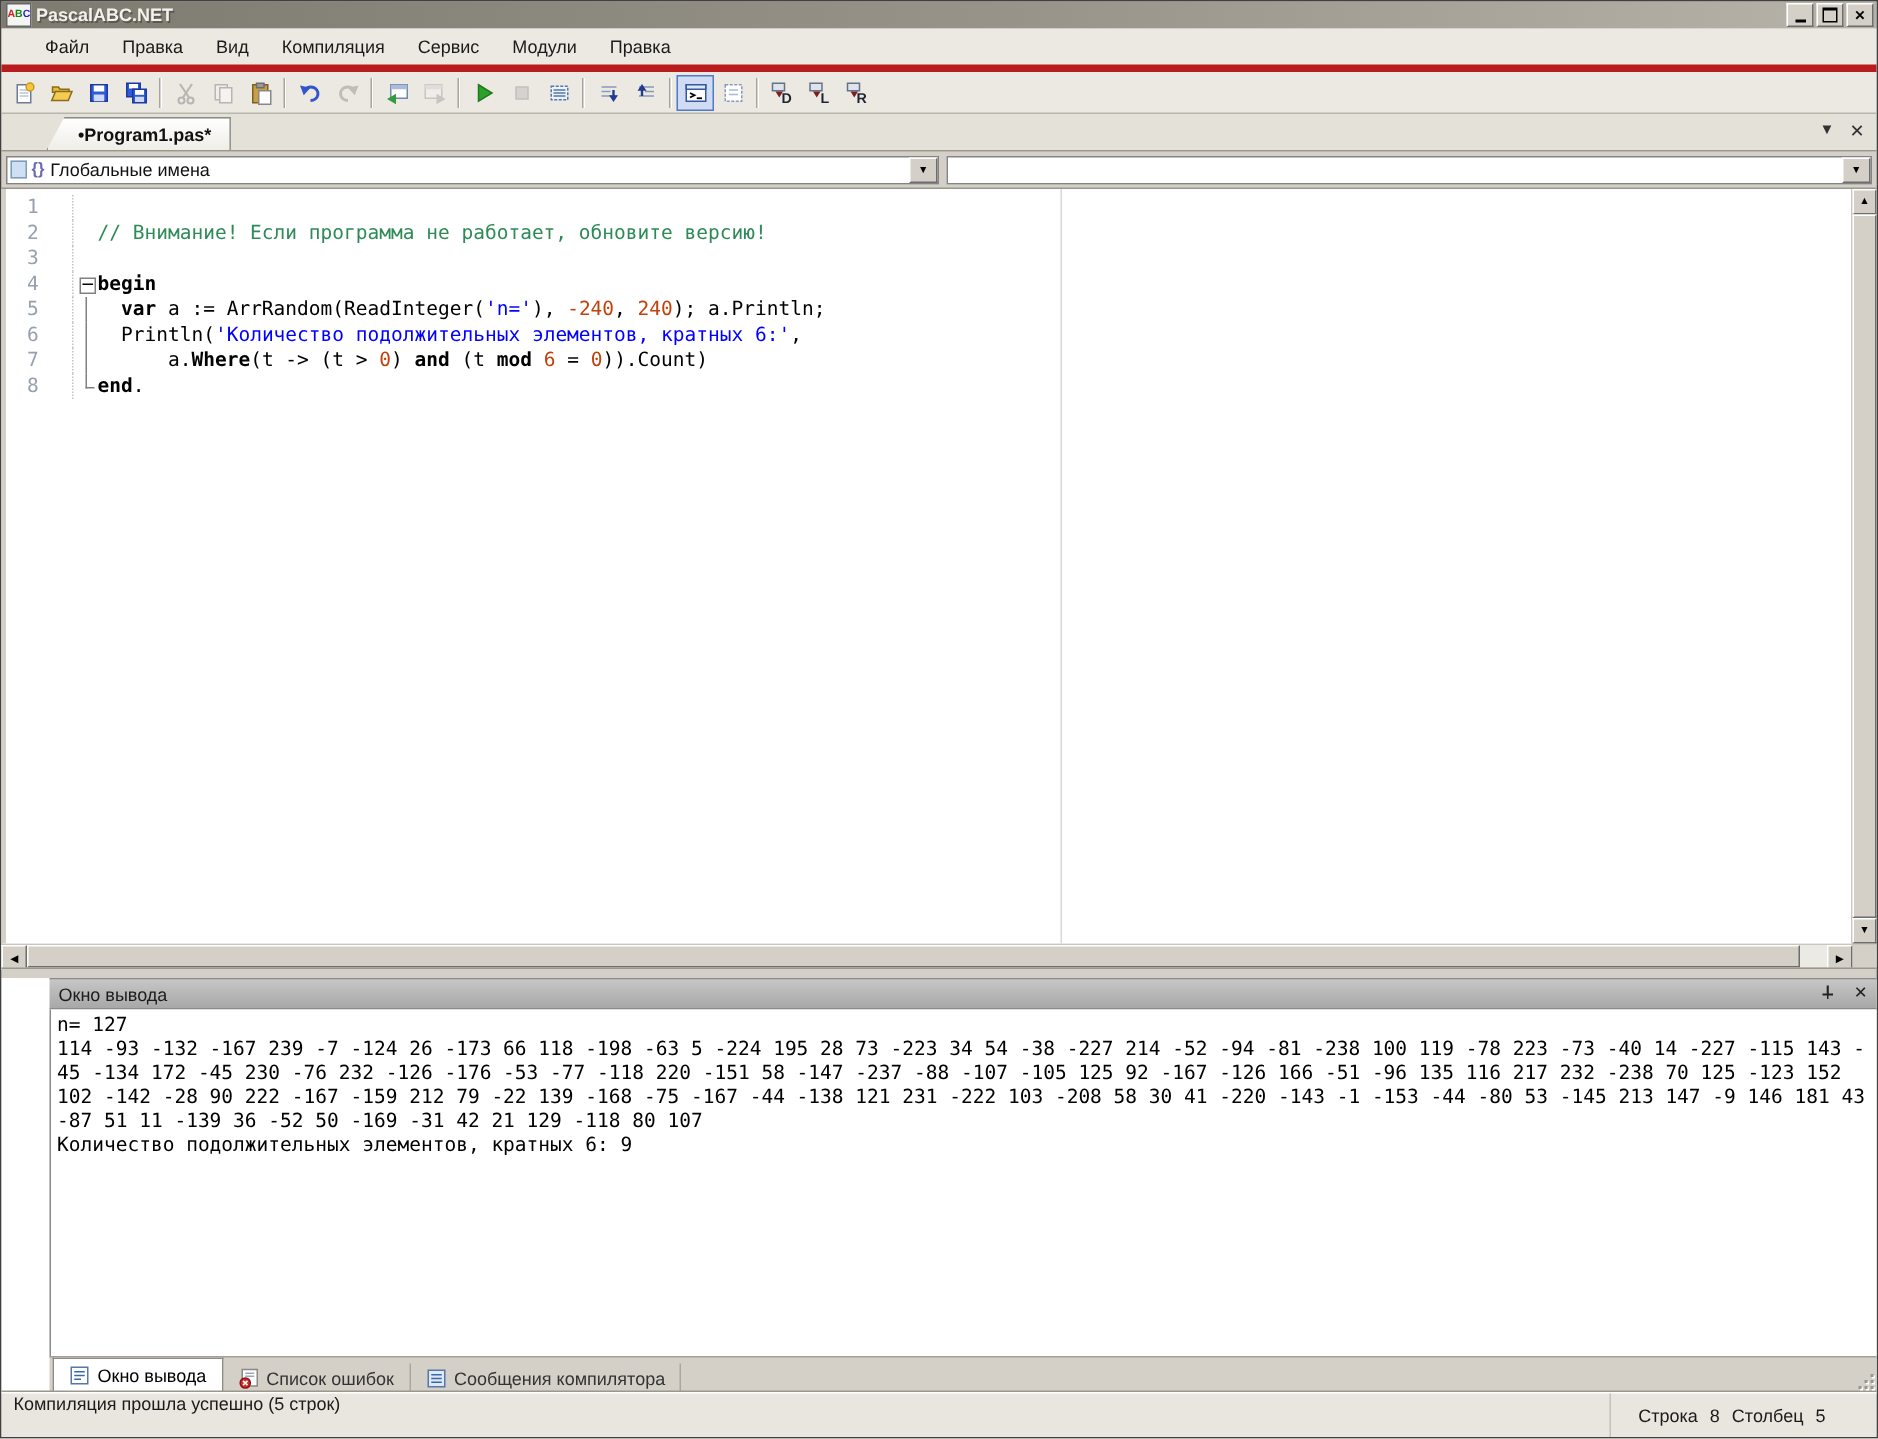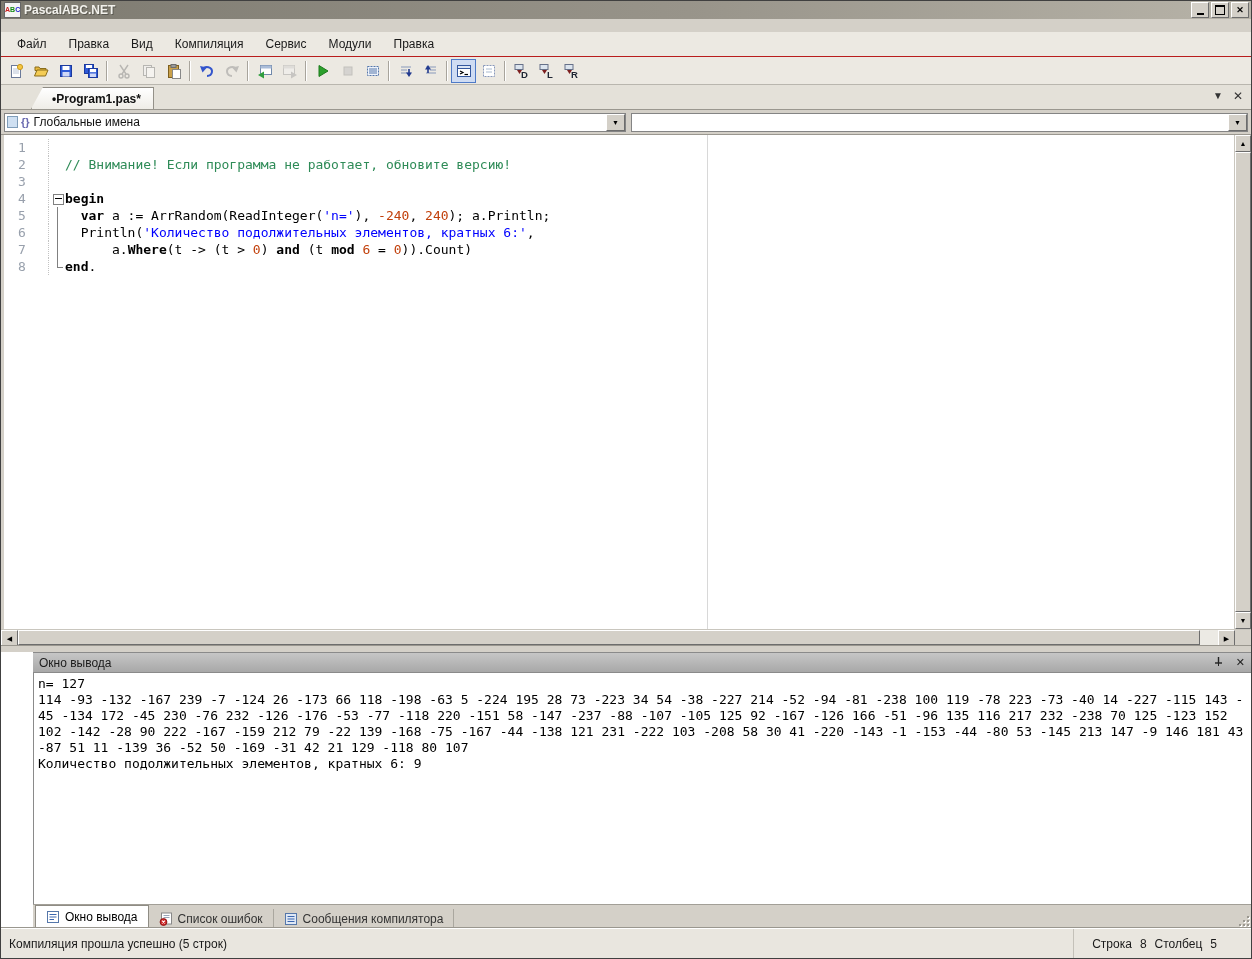--- a/index.html
+++ b/index.html
@@ -22,21 +22,21 @@
   .title-text{color:#f2f1ec;font-size:12px;font-weight:bold;text-shadow:1px 1px 0 #5a5850;}
   .tb-btns{margin-left:auto;display:flex;gap:2px;}
   .wbtn{width:16px;height:14px;background:#d4d0c8;border:1px solid;
     border-color:#fff #6d6d6d #6d6d6d #fff;display:flex;align-items:center;justify-content:center;
     font-size:9px;font-weight:bold;color:#000;line-height:1;}
   .wbtn .minbar{width:7px;height:2px;background:#000;margin-top:7px;}
   .wbtn .maxbox{width:8px;height:7px;border:1px solid #000;border-top-width:2px;}
 
   
   .menubar{height:24px;flex:0 0 24px;display:flex;align-items:center;
-    background:#ece9e2;border-bottom:1px solid #b91c1c;padding-left:5px;margin-top:13px;}
+    background:#ece9e2;border-bottom:5px solid #b91c1c;padding-left:18px;}
   .menu-item{font-size:12px;color:#1a1a1a;padding:3px 11px;cursor:default;}
 
   
   .toolbar{height:27px;flex:0 0 27px;display:flex;align-items:center;
     background:#ece9e2;border-bottom:1px solid #b9b6ae;padding-left:2px;}
   .tbtn{width:23px;height:22px;display:flex;align-items:center;justify-content:center;
     border:1px solid transparent;}
   .tbtn.pressed{background:#cfdcf3;border:1px solid #4e7ac7;}
   .tbtn.disabled svg{filter:grayscale(1) opacity(.45);}
   .tsep{width:1px;height:20px;background:#a8a49c;border-right:1px solid #fff;margin:0 3px;}
@@ -123,21 +123,21 @@
   .bottom-tabs{flex:0 0 22px;background:#d4d0c8;display:flex;align-items:flex-end;
     border-top:1px solid #a29f97;padding-left:2px;}
   .btab{height:19px;display:flex;align-items:center;gap:5px;padding:0 10px;
     font-size:12px;color:#333;border-right:1px solid #aaa79f;}
   .btab.active{background:#fff;border:1px solid #8f8c84;border-bottom:1px solid #fff;
     height:21px;color:#000;}
   .btab svg{flex:0 0 auto;}
 
   
   .statusbar{flex:0 0 29px;background:#e9e6df;border-top:1px solid #fff;
-    box-shadow:0 -1px 0 #9a978f;display:flex;align-items:center;font-size:12px;color:#1a1a1a;}
+    box-shadow:0 -1px 0 #9a978f;display:flex;font-size:12px;color:#1a1a1a;}
   .status-left{padding-left:8px;flex:1;}
   .status-right{display:flex;gap:8px;align-items:center;padding-right:34px;border-left:1px solid #c4c1b9;
     height:100%;padding-left:18px;align-items:center;}
   .grip{position:absolute;right:3px;bottom:33px;width:12px;height:12px;}
   .grip i{position:absolute;width:2px;height:2px;background:#9a978f;box-shadow:1px 1px 0 #fff;}
 </style>
 </head>
 <body>
 
 <div class="win">

